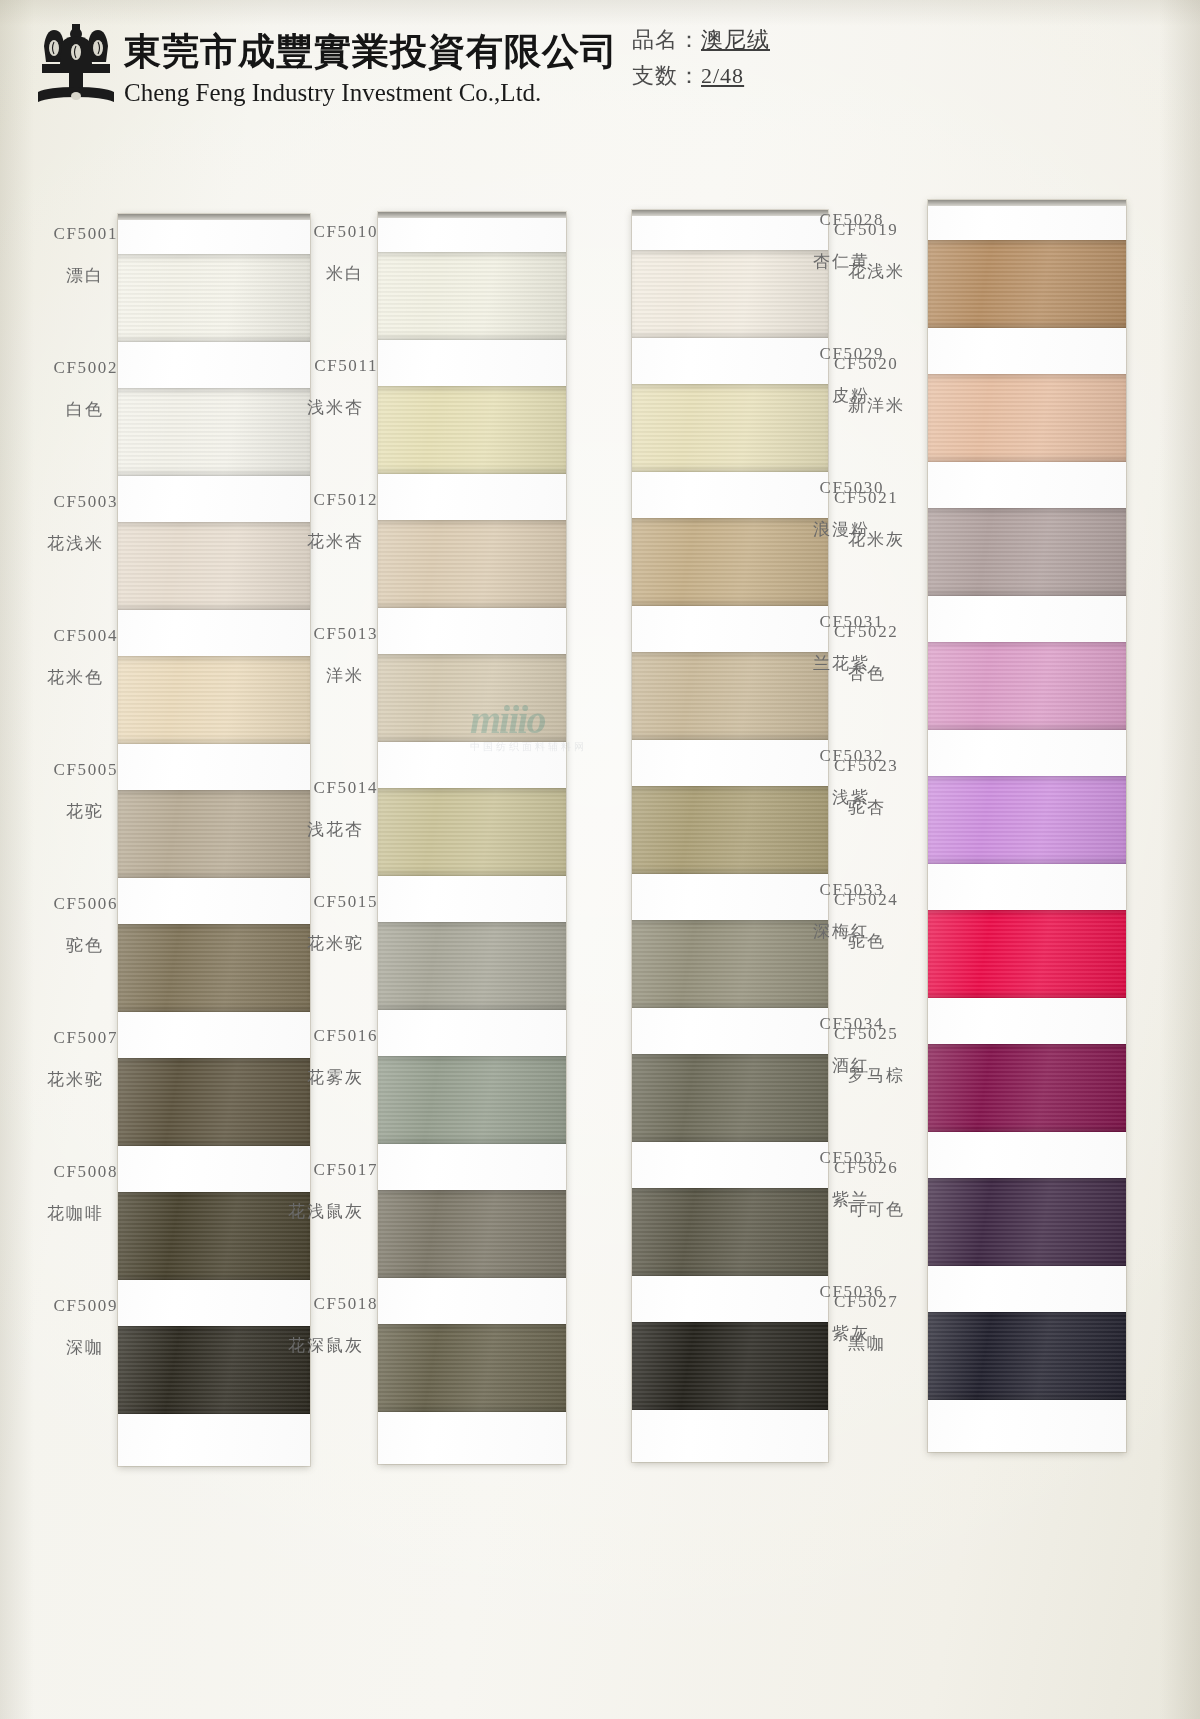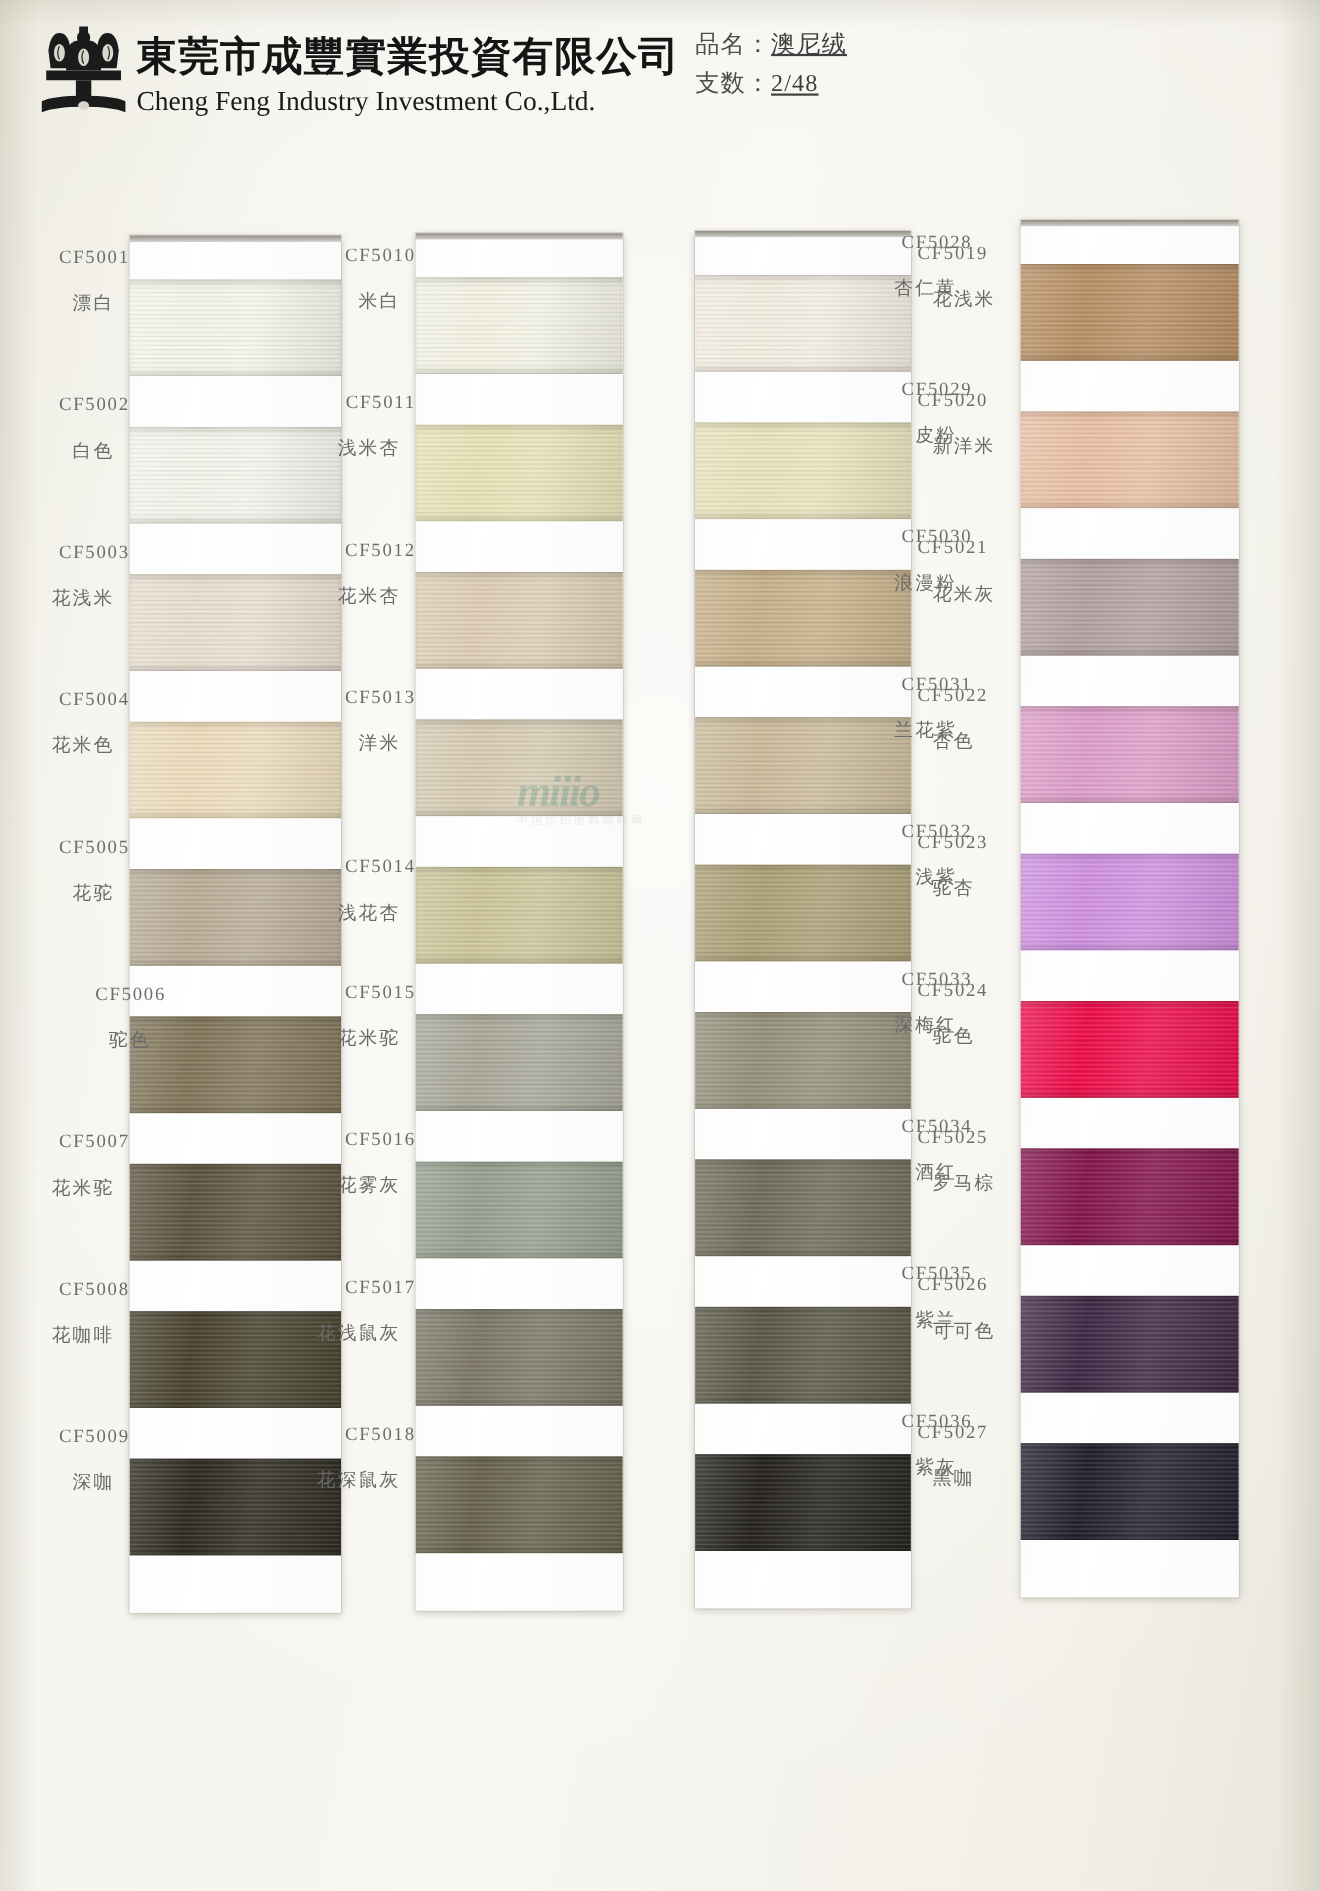--- a/index.html
+++ b/index.html
@@ -317,21 +317,21 @@
           <div class="name">花浅米</div>
         </div>
         <div class="lbl" style="top: 412px;">
           <div class="code">CF5004</div>
           <div class="name">花米色</div>
         </div>
         <div class="lbl" style="top: 546px;">
           <div class="code">CF5005</div>
           <div class="name">花驼</div>
         </div>
-        <div class="lbl" style="top: 680px; padding-left: 33px;">
+        <div class="lbl" style="top: 680px;">
           <div class="code">CF5006</div>
           <div class="name">驼色</div>
         </div>
         <div class="lbl" style="top: 814px;">
           <div class="code">CF5007</div>
           <div class="name">花米驼</div>
         </div>
         <div class="lbl" style="top: 948px;">
           <div class="code">CF5008</div>
           <div class="name">花咖啡</div>

